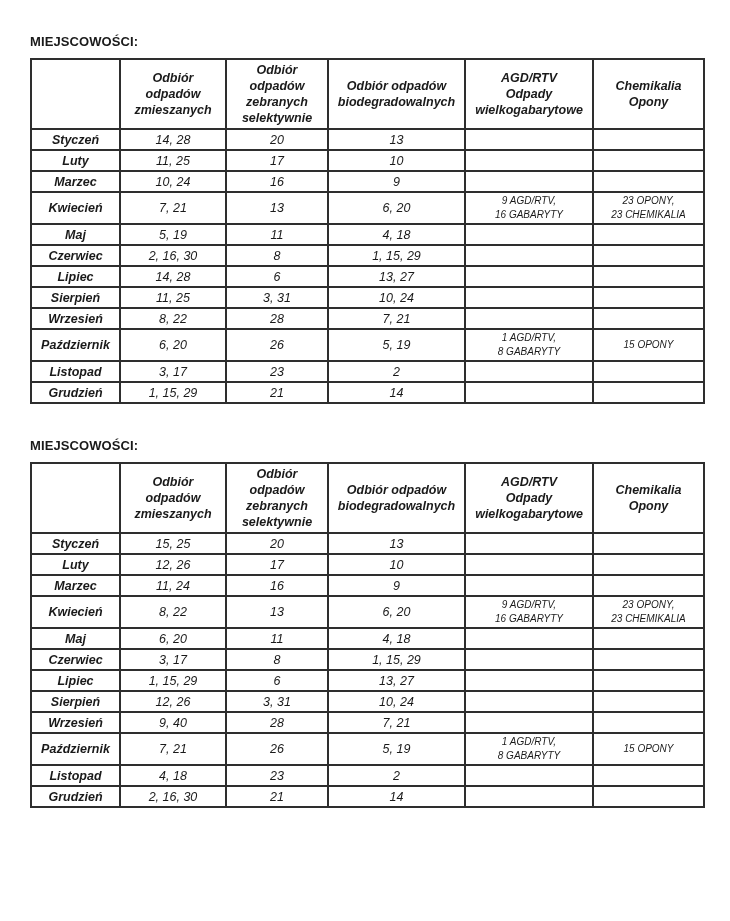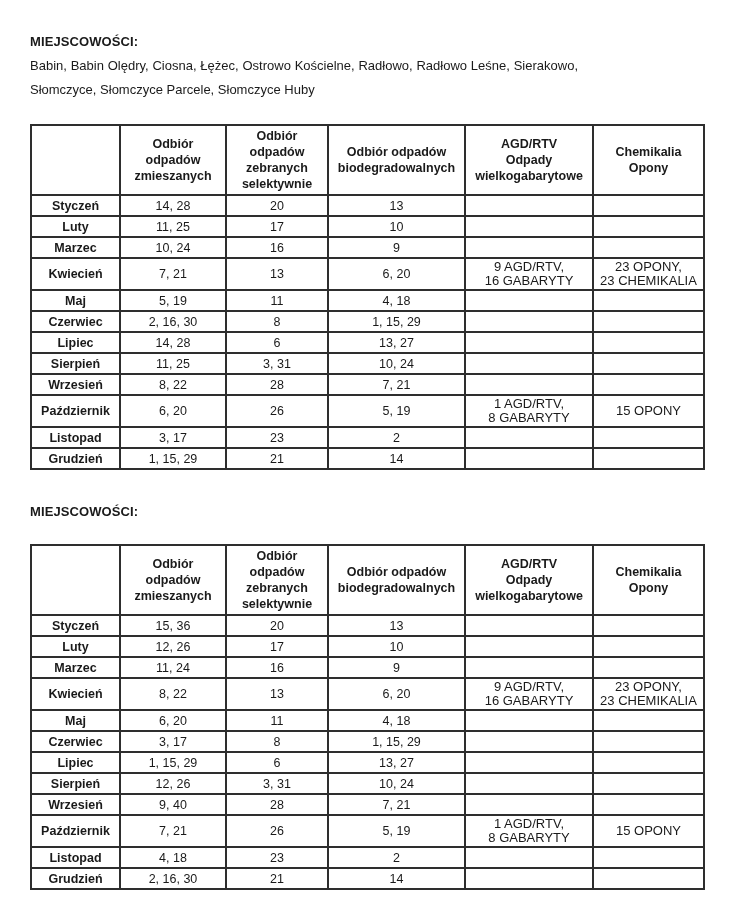--- a/index.html
+++ b/index.html
@@ -27,21 +27,22 @@
   .localities {
     font-size: 13px;
     line-height: 23.5px;
     text-align: justify;
     margin-top: 3px;
   }
   table.schedule {
     border-collapse: collapse;
     table-layout: fixed;
     width: 673px;
-    margin-top: 23px;
+    margin-top: 7px;
+    font-style: italic;
   }
   table.schedule th,
   table.schedule td {
     border: 2px solid #2e2e2e;
     text-align: center;
     vertical-align: middle;
     overflow: hidden;
   }
   table.schedule thead th {
     font-size: 12.5px;
@@ -54,170 +55,35 @@
   table.schedule td {
     font-size: 12.5px;
     line-height: 16px;
     height: 21px;
     padding: 1px 2px;
   }
   table.schedule td.month {
     font-weight: bold;
   }
   table.schedule td.note {
-    font-size: 13px;
+    font-size: 10px;
     line-height: 14px;
     white-space: pre-line;
   }
   col.c-month { width: 89px; }
   col.c-mixed { width: 106px; }
   col.c-select { width: 102px; }
   col.c-bio { width: 137px; }
   col.c-agd { width: 128px; }
   col.c-chem { width: 111px; }
 </style>
 </head>
 <body>
 
 <div class="page">
-
-  <div class="section">
-    <p class="section-heading">MIEJSCOWOŚCI:</p>
-    <p class="localities">Babin, Babin Olędry, Ciosna, Łężec, Ostrowo Kościelne, Radłowo, Radłowo Leśne, Sierakowo, Słomczyce, Słomczyce Parcele, Słomczyce Huby</p>
-    <table class="schedule">
-      <colgroup>
-        <col class="c-month">
-          <col class="c-mixed">
-          <col class="c-select">
-        <col class="c-bio">
-          <col class="c-agd">
-          <col class="c-chem">
-      </colgroup>
-      <thead>
-        <tr>
-          <th></th>
-          <th>Odbiór
-odpadów
-zmieszanych</th>
-          <th>Odbiór
-odpadów
-zebranych
-selektywnie</th>
-          <th>Odbiór odpadów
-biodegradowalnych</th>
-          <th>AGD/RTV
-Odpady
-wielkogabarytowe</th>
-          <th>Chemikalia
-Opony</th>
-        </tr>
-      </thead>
-      <tbody>
-          <tr>
-            <td class="month">Styczeń</td>
-            <td>14, 28</td>
-            <td>20</td>
-            <td>13</td>
-            <td class="note"></td>
-            <td class="note"></td>
-          </tr>
-          <tr>
-            <td class="month">Luty</td>
-            <td>11, 25</td>
-            <td>17</td>
-            <td>10</td>
-            <td class="note"></td>
-            <td class="note"></td>
-          </tr>
-          <tr>
-            <td class="month">Marzec</td>
-            <td>10, 24</td>
-            <td>16</td>
-            <td>9</td>
-            <td class="note"></td>
-            <td class="note"></td>
-          </tr>
-          <tr>
-            <td class="month">Kwiecień</td>
-            <td>7, 21</td>
-            <td>13</td>
-            <td>6, 20</td>
-            <td class="note">9 AGD/RTV,
-16 GABARYTY</td>
-            <td class="note">23 OPONY,
-23 CHEMIKALIA</td>
-          </tr>
-          <tr>
-            <td class="month">Maj</td>
-            <td>5, 19</td>
-            <td>11</td>
-            <td>4, 18</td>
-            <td class="note"></td>
-            <td class="note"></td>
-          </tr>
-          <tr>
-            <td class="month">Czerwiec</td>
-            <td>2, 16, 30</td>
-            <td>8</td>
-            <td>1, 15, 29</td>
-            <td class="note"></td>
-            <td class="note"></td>
-          </tr>
-          <tr>
-            <td class="month">Lipiec</td>
-            <td>14, 28</td>
-            <td>6</td>
-            <td>13, 27</td>
-            <td class="note"></td>
-            <td class="note"></td>
-          </tr>
-          <tr>
-            <td class="month">Sierpień</td>
-            <td>11, 25</td>
-            <td>3, 31</td>
-            <td>10, 24</td>
-            <td class="note"></td>
-            <td class="note"></td>
-          </tr>
-          <tr>
-            <td class="month">Wrzesień</td>
-            <td>8, 22</td>
-            <td>28</td>
-            <td>7, 21</td>
-            <td class="note"></td>
-            <td class="note"></td>
-          </tr>
-          <tr>
-            <td class="month">Październik</td>
-            <td>6, 20</td>
-            <td>26</td>
-            <td>5, 19</td>
-            <td class="note">1 AGD/RTV,
-8 GABARYTY</td>
-            <td class="note">15  OPONY</td>
-          </tr>
-          <tr>
-            <td class="month">Listopad</td>
-            <td>3, 17</td>
-            <td>23</td>
-            <td>2</td>
-            <td class="note"></td>
-            <td class="note"></td>
-          </tr>
-          <tr>
-            <td class="month">Grudzień</td>
-            <td>1, 15, 29</td>
-            <td>21</td>
-            <td>14</td>
-            <td class="note"></td>
-            <td class="note"></td>
-          </tr>
-        </tbody>
-    </table>
-  </div>
 
   <div class="section">
     <p class="section-heading">MIEJSCOWOŚCI:</p>
     <table class="schedule">
       <colgroup>
         <col class="c-month">
           <col class="c-mixed">
           <col class="c-select">
         <col class="c-bio">
           <col class="c-agd">
@@ -238,21 +104,155 @@
           <th>AGD/RTV
 Odpady
 wielkogabarytowe</th>
           <th>Chemikalia
 Opony</th>
         </tr>
       </thead>
       <tbody>
           <tr>
             <td class="month">Styczeń</td>
-            <td>15, 36</td>
+            <td>14, 28</td>
+            <td>20</td>
+            <td>13</td>
+            <td class="note"></td>
+            <td class="note"></td>
+          </tr>
+          <tr>
+            <td class="month">Luty</td>
+            <td>11, 25</td>
+            <td>17</td>
+            <td>10</td>
+            <td class="note"></td>
+            <td class="note"></td>
+          </tr>
+          <tr>
+            <td class="month">Marzec</td>
+            <td>10, 24</td>
+            <td>16</td>
+            <td>9</td>
+            <td class="note"></td>
+            <td class="note"></td>
+          </tr>
+          <tr>
+            <td class="month">Kwiecień</td>
+            <td>7, 21</td>
+            <td>13</td>
+            <td>6, 20</td>
+            <td class="note">9 AGD/RTV,
+16 GABARYTY</td>
+            <td class="note">23 OPONY,
+23 CHEMIKALIA</td>
+          </tr>
+          <tr>
+            <td class="month">Maj</td>
+            <td>5, 19</td>
+            <td>11</td>
+            <td>4, 18</td>
+            <td class="note"></td>
+            <td class="note"></td>
+          </tr>
+          <tr>
+            <td class="month">Czerwiec</td>
+            <td>2, 16, 30</td>
+            <td>8</td>
+            <td>1, 15, 29</td>
+            <td class="note"></td>
+            <td class="note"></td>
+          </tr>
+          <tr>
+            <td class="month">Lipiec</td>
+            <td>14, 28</td>
+            <td>6</td>
+            <td>13, 27</td>
+            <td class="note"></td>
+            <td class="note"></td>
+          </tr>
+          <tr>
+            <td class="month">Sierpień</td>
+            <td>11, 25</td>
+            <td>3, 31</td>
+            <td>10, 24</td>
+            <td class="note"></td>
+            <td class="note"></td>
+          </tr>
+          <tr>
+            <td class="month">Wrzesień</td>
+            <td>8, 22</td>
+            <td>28</td>
+            <td>7, 21</td>
+            <td class="note"></td>
+            <td class="note"></td>
+          </tr>
+          <tr>
+            <td class="month">Październik</td>
+            <td>6, 20</td>
+            <td>26</td>
+            <td>5, 19</td>
+            <td class="note">1 AGD/RTV,
+8 GABARYTY</td>
+            <td class="note">15  OPONY</td>
+          </tr>
+          <tr>
+            <td class="month">Listopad</td>
+            <td>3, 17</td>
+            <td>23</td>
+            <td>2</td>
+            <td class="note"></td>
+            <td class="note"></td>
+          </tr>
+          <tr>
+            <td class="month">Grudzień</td>
+            <td>1, 15, 29</td>
+            <td>21</td>
+            <td>14</td>
+            <td class="note"></td>
+            <td class="note"></td>
+          </tr>
+        </tbody>
+    </table>
+  </div>
+
+  <div class="section">
+    <p class="section-heading">MIEJSCOWOŚCI:</p>
+    <table class="schedule">
+      <colgroup>
+        <col class="c-month">
+          <col class="c-mixed">
+          <col class="c-select">
+        <col class="c-bio">
+          <col class="c-agd">
+          <col class="c-chem">
+      </colgroup>
+      <thead>
+        <tr>
+          <th></th>
+          <th>Odbiór
+odpadów
+zmieszanych</th>
+          <th>Odbiór
+odpadów
+zebranych
+selektywnie</th>
+          <th>Odbiór odpadów
+biodegradowalnych</th>
+          <th>AGD/RTV
+Odpady
+wielkogabarytowe</th>
+          <th>Chemikalia
+Opony</th>
+        </tr>
+      </thead>
+      <tbody>
+          <tr>
+            <td class="month">Styczeń</td>
+            <td>15, 25</td>
             <td>20</td>
             <td>13</td>
             <td class="note"></td>
             <td class="note"></td>
           </tr>
           <tr>
             <td class="month">Luty</td>
             <td>12, 26</td>
             <td>17</td>
             <td>10</td>

